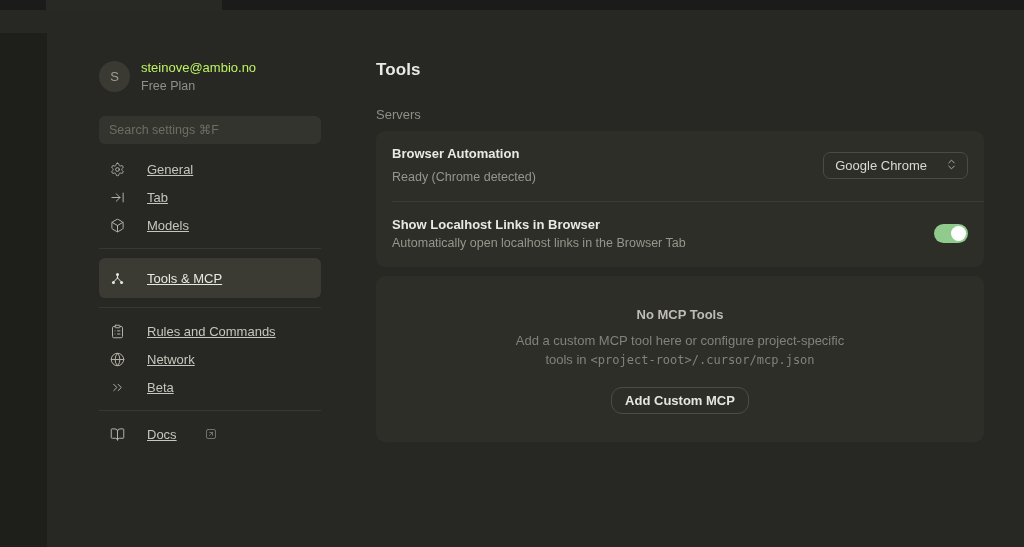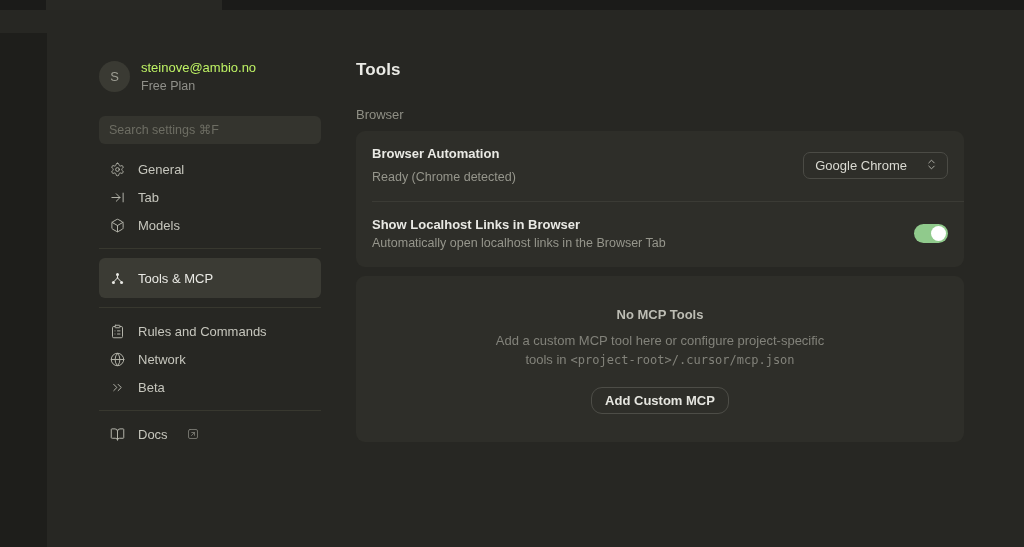--- a/index.html
+++ b/index.html
@@ -26,34 +26,34 @@
   .account-email { font-size:13px; color:#bef264; margin-bottom:4px; }
   .account-plan { font-size:12.5px; color:#90908a; }
   .search {
     margin-top:23px; width:222px; height:28px; border:none; outline:none;
     background:#34342e; border-radius:6px; padding:0 10px;
     font-family:"Liberation Sans", sans-serif; font-size:12.5px; color:#cfcfc6;
   }
   .search::placeholder { color:#6d6d63; }
   .nav { margin-top:11px; display:flex; flex-direction:column; }
   .nav-item {
-    display:flex; align-items:center; gap:13px; height:28px;
-    padding:0 10px; border-radius:6px; font-size:13px; color:#c6c6bd; cursor:default;
+    display:flex; align-items:center; gap:22px; height:28px;
+    padding:0 10px; border-radius:6px; font-size:13px; color:#c6c6bd; cursor:default;text-decoration:underline;
   }
   .nav-item.selected { background:#3b3b34; color:#e9e9e4; height:40px; }
   .nav-icon { width:16px; height:16px; display:flex; align-items:center; justify-content:center; color:#b2b2a8; flex:0 0 auto; }
   .nav-item.selected .nav-icon { color:#e9e9e4; }
   .nav-icon svg { width:15px; height:15px; stroke:currentColor; fill:none; stroke-width:1.6; stroke-linecap:round; stroke-linejoin:round; }
   .nav-icon svg .fill { fill:currentColor; stroke:none; }
   .sidebar-divider { border:none; border-top:1px solid #38382f; margin:9px 0; }
   .ext-icon { margin-left:6px; color:#84847c; display:flex; }
   .ext-icon svg { width:12px; height:12px; stroke:currentColor; fill:none; stroke-width:1.6; stroke-linecap:round; stroke-linejoin:round; }
 
   
-  .main { position:absolute; top:60px; left:356px; width:608px; }
+  .main { position:absolute; top:60px; left:376px; width:608px; }
   .page-title { font-size:17px; font-weight:700; color:#eaeae5; letter-spacing:.1px; }
   .section-label { margin-top:27px; font-size:13px; color:#8f8f85; }
   .card { margin-top:9px; background:#2e2e29; border-radius:9px; }
   .row { display:flex; align-items:center; justify-content:space-between; padding:15px 16px 17px 16px; }
   .row-title { font-size:13px; font-weight:600; color:#e9e9e4; }
   .row-sub { margin-top:9px; font-size:12.5px; color:#96968c; }
   .row.tight .row-sub { margin-top:4px; }
   .card-divider { border:none; border-top:1px solid #3b3b35; margin:0 0 0 16px; }
 
   .select {
@@ -208,21 +208,21 @@
         </span>
       </div>
 
     </nav>
   </aside>
 
   <main class="main">
 
     <h1 class="page-title">Tools</h1>
 
-    <div class="section-label">Browser</div>
+    <div class="section-label">Servers</div>
 
     <div class="card">
 
       <div class="row">
         <div>
           <div class="row-title">Browser Automation</div>
           <div class="row-sub">Ready (Chrome detected)</div>
         </div>
         <div class="select">
           <span>Google Chrome</span>

